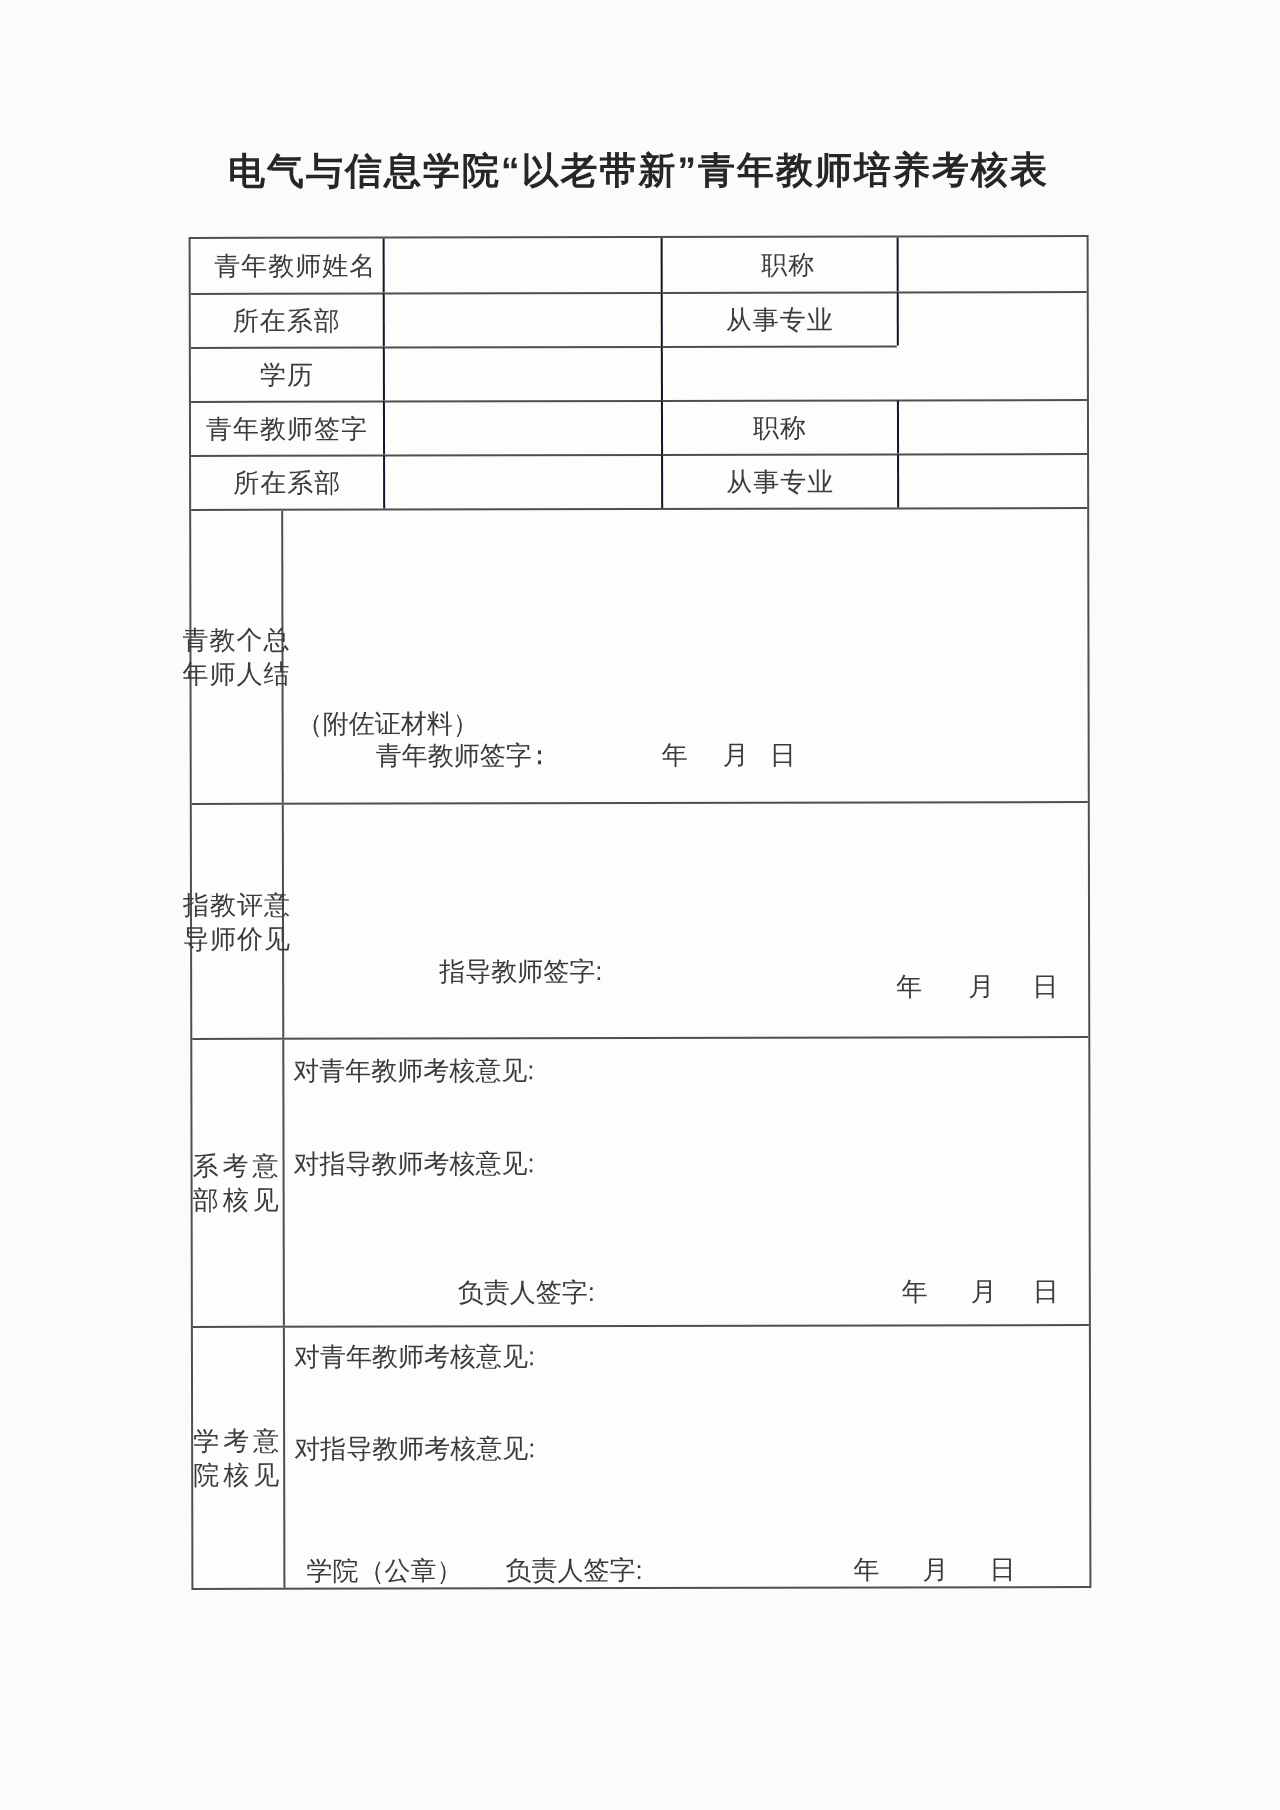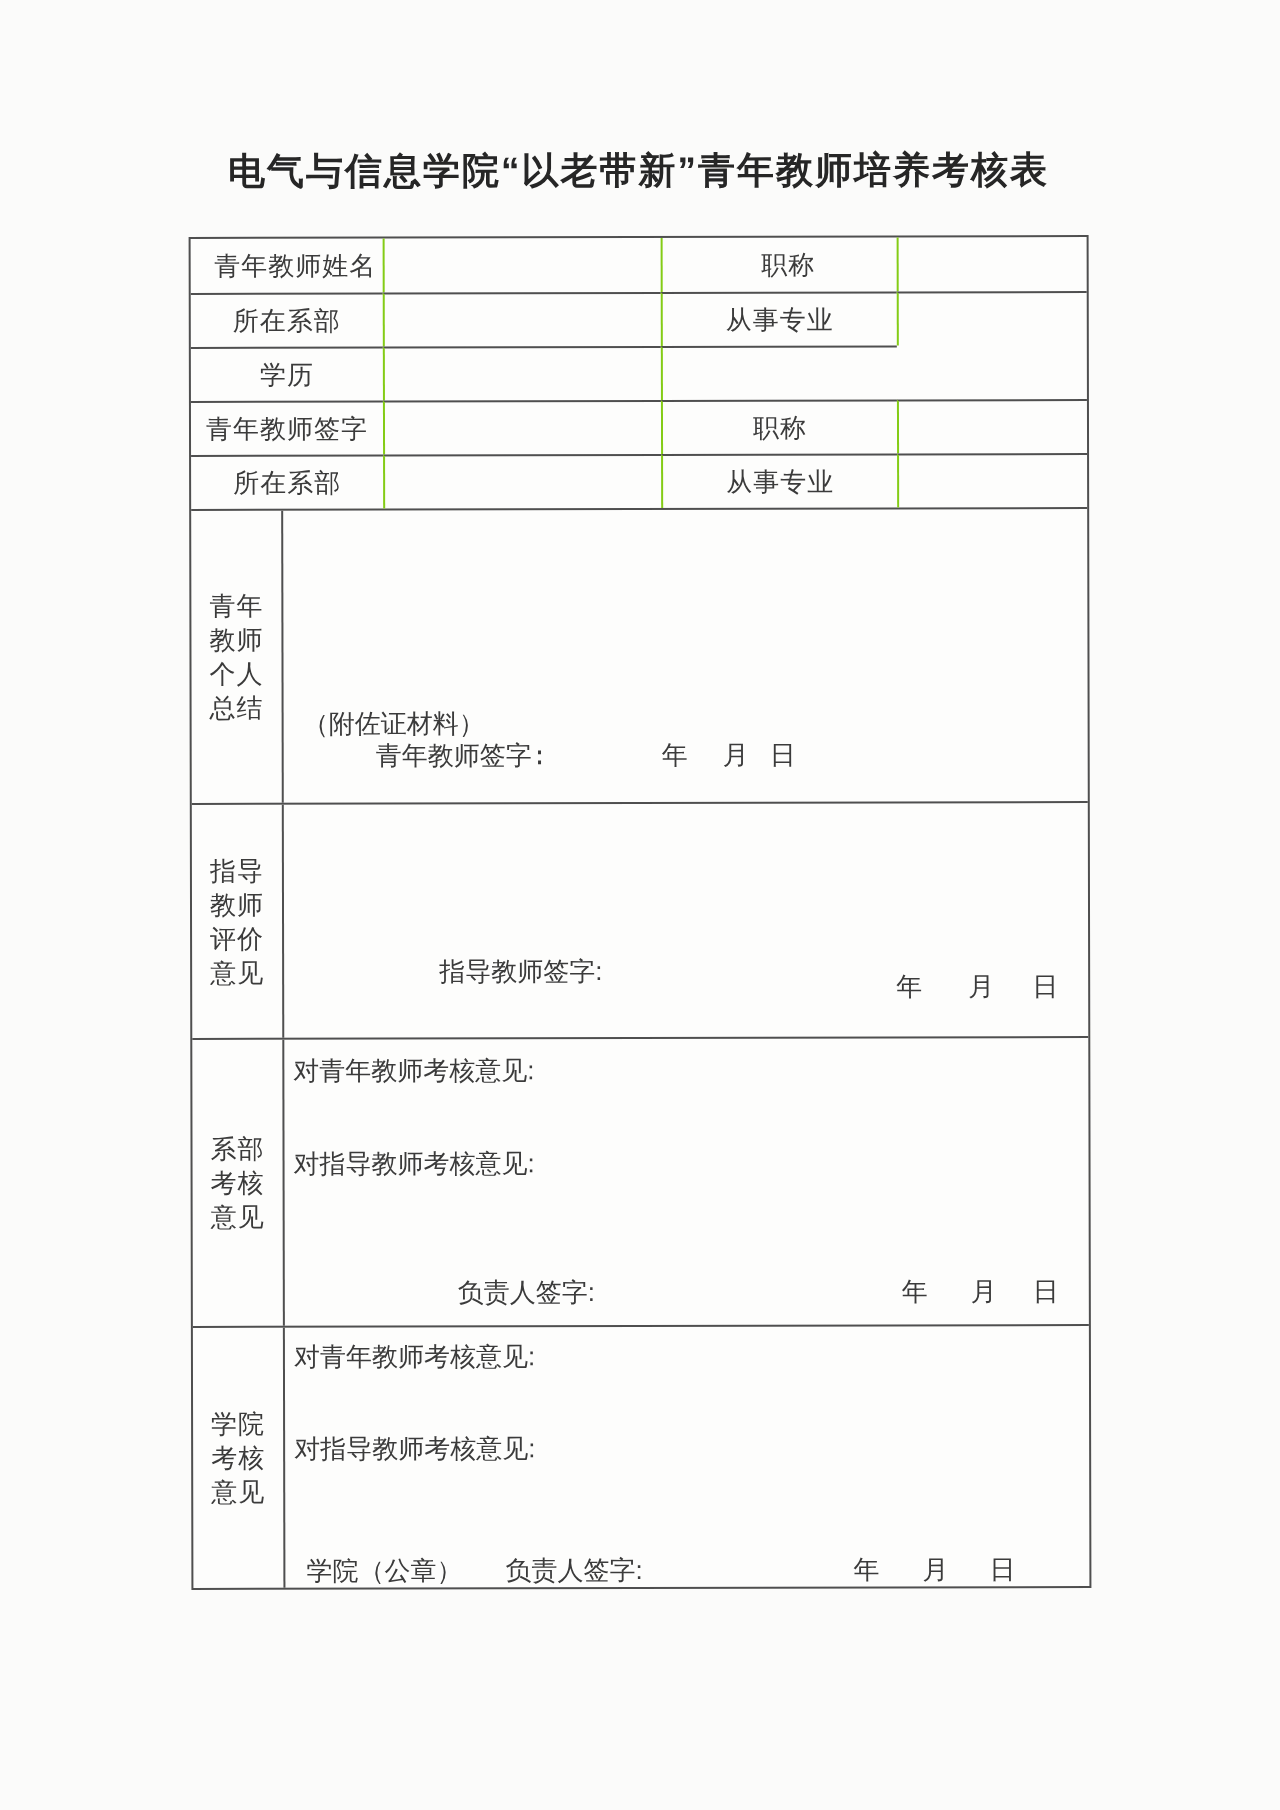--- a/index.html
+++ b/index.html
@@ -37,60 +37,60 @@
     border: 2px solid #4f4f4f;
     background: #fdfdfc;
   }
   
   .info-row {
     display: grid;
     grid-template-columns: 192px 278px 236px 1fr;
     height: 54px;
   }
   .info-row .cell {
-    border-left: 2px solid #84cc16;
+    border-left: 2px solid #0f172a;
     border-top: 2px solid #4f4f4f;
     display: flex;
     align-items: center;
     justify-content: center;
     font-size: 26px;
     letter-spacing: 1px;
     color: #3b3b3b;
   }
   .info-row .cell:first-child { border-left: none; }
   .info-row:first-child .cell { border-top: none; padding-left: 17px; }
   
   .section {
     display: flex;
     border-top: 2px solid #4f4f4f;
   }
   .stub {
     width: 92px;
     flex: 0 0 92px;
     border-right: 2px solid #4f4f4f;
     display: flex;
-    flex-direction: column;
+    flex-direction: row;
     align-items: center;
     justify-content: center;
     font-size: 26px;
     line-height: 34px;
     letter-spacing: 1px;
   }
   .section-content {
     flex: 1 1 auto;
     position: relative;
     font-size: 26px;
   }
   .s1 { height: 294px; }
   .s2 { height: 235px; }
   .s3 { height: 288px; }
   .s4 { height: 262px; }
   .abs { position: absolute; white-space: nowrap; }
   
-  .s1 .attachment-note { left: 19px;  top: 196px; }
+  .s1 .attachment-note { left: 13px;  top: 196px; }
   .s1 .sig-label       { left: 92px;  top: 228px; font-family: Liberation Mono, monospace; }
   .s1 .d-year          { left: 378px; top: 228px; }
   .s1 .d-month         { left: 439px; top: 228px; }
   .s1 .d-day           { left: 486px; top: 228px; }
   
   .s2 .sig-label       { left: 155px; top: 150px; }
   .s2 .d-year          { left: 612px; top: 166px; }
   .s2 .d-month         { left: 684px; top: 166px; }
   .s2 .d-day           { left: 748px; top: 166px; }
   

